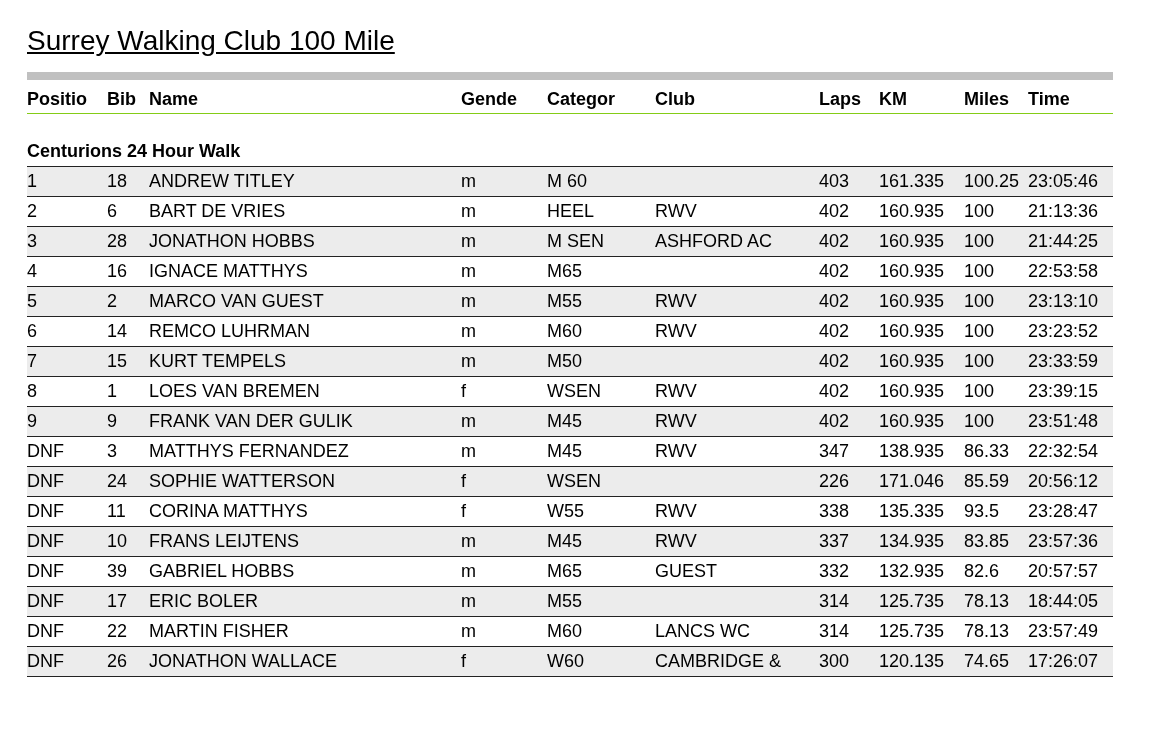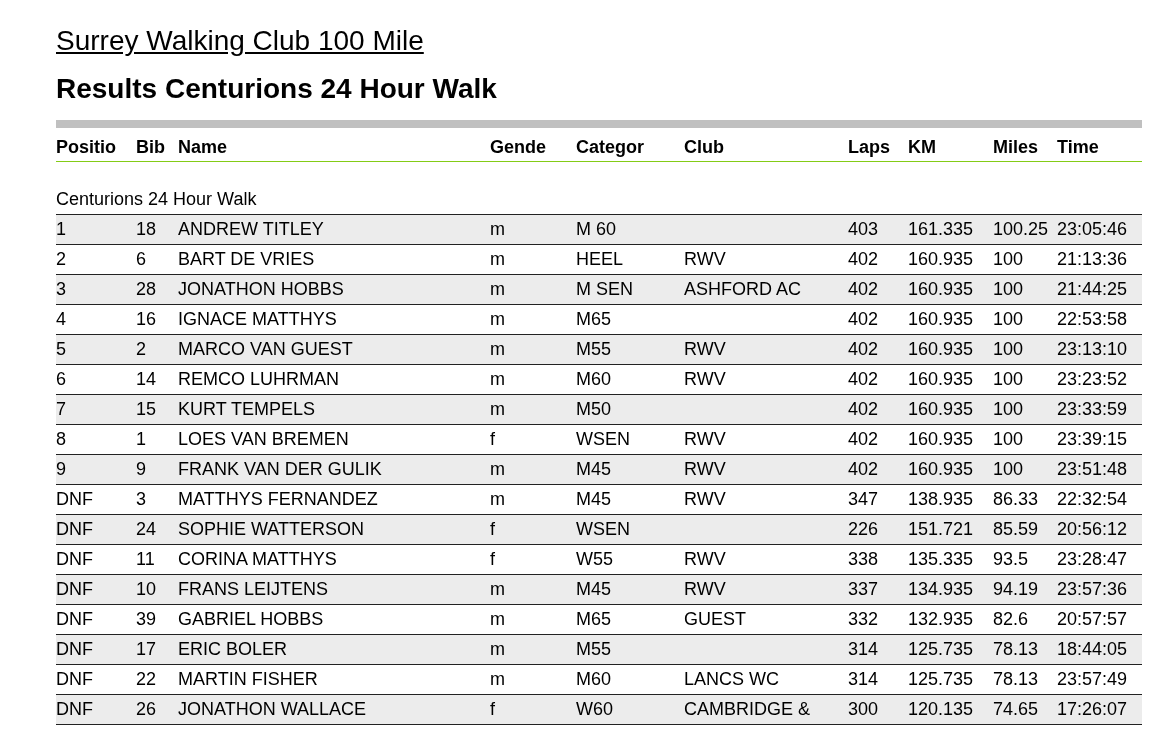--- a/index.html
+++ b/index.html
@@ -8,21 +8,21 @@
     background: #ffffff;
     color: #000000;
     font-family: "Liberation Sans", "DejaVu Sans", sans-serif;
   }
   body {
     width: 1152px;
     height: 729px;
     overflow: hidden;
   }
   .page {
-    padding-left: 56px;
+    padding-left: 27px;
     padding-right: 30px;
     margin-top: 24px;
   }
   h1.page-title {
     margin: 20px 0 0 0;
     font-size: 28px;
     line-height: 34px;
     font-weight: 400;
     text-decoration: underline;
     cursor: pointer;
@@ -49,21 +49,21 @@
   table.results th {
     text-align: left;
     font-weight: 700;
     padding: 9px 0 3px 0;
     border-bottom: 1px solid #84cc16;
     overflow: hidden;
     white-space: nowrap;
   }
   tr.section-row td {
     padding: 27px 0 4px 0;
-    font-weight: 400;
+    font-weight: 700;
     white-space: nowrap;
   }
   tbody.data-rows td {
     height: 29px;
     padding: 0;
     vertical-align: middle;
     overflow: hidden;
     white-space: nowrap;
   }
   tbody.data-rows tr {
@@ -87,21 +87,20 @@
   col.c-miles    { width: 64px; }
   col.c-time     { width: 85px; }
 </style>
 </head>
 <body>
 
 <div class="page">
 
   <h1 class="page-title">Surrey Walking Club 100 Mile</h1>
 
-  <h2 class="page-subtitle">Results Centurions 24 Hour Walk</h2>
 
   <div class="header-bar"></div>
 
   <table class="results">
     <colgroup>
       <col class="c-pos">
         <col class="c-bib">
         <col class="c-name">
         <col class="c-gender">
       <col class="c-category">
@@ -252,21 +251,21 @@
           <td>22:32:54</td>
         </tr>
         <tr class="stripe">
           <td>DNF</td>
           <td>24</td>
           <td>SOPHIE WATTERSON</td>
           <td>f</td>
           <td>WSEN</td>
           <td></td>
           <td>226</td>
-          <td>151.721</td>
+          <td>171.046</td>
           <td>85.59</td>
           <td>20:56:12</td>
         </tr>
         <tr>
           <td>DNF</td>
           <td>11</td>
           <td>CORINA MATTHYS</td>
           <td>f</td>
           <td>W55</td>
           <td>RWV</td>
@@ -277,21 +276,21 @@
         </tr>
         <tr class="stripe">
           <td>DNF</td>
           <td>10</td>
           <td>FRANS LEIJTENS</td>
           <td>m</td>
           <td>M45</td>
           <td>RWV</td>
           <td>337</td>
           <td>134.935</td>
-          <td>94.19</td>
+          <td>83.85</td>
           <td>23:57:36</td>
         </tr>
         <tr>
           <td>DNF</td>
           <td>39</td>
           <td>GABRIEL HOBBS</td>
           <td>m</td>
           <td>M65</td>
           <td>GUEST</td>
           <td>332</td>

